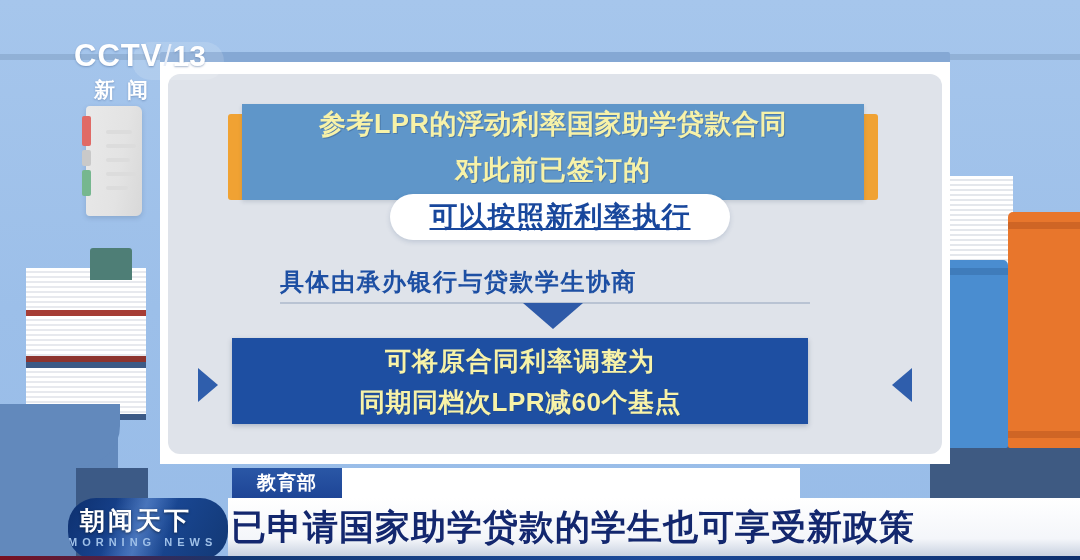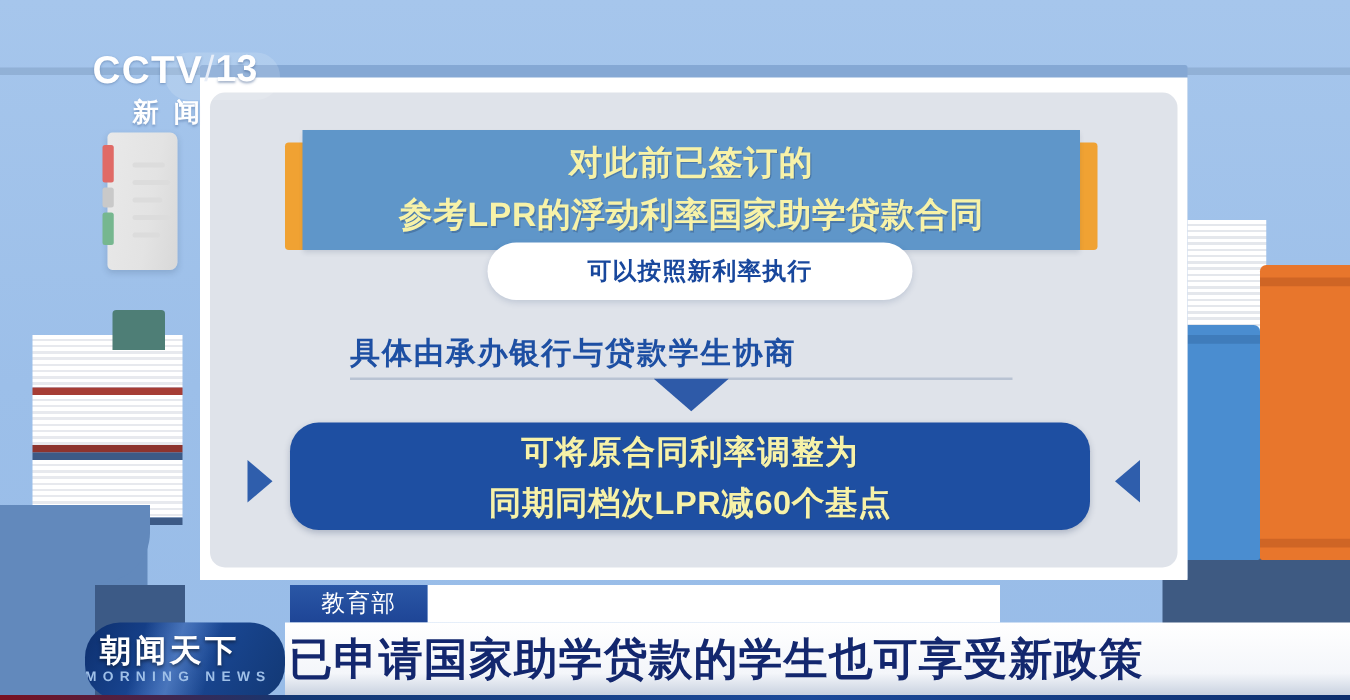--- a/index.html
+++ b/index.html
@@ -84,21 +84,21 @@
   .cctv-slash { font-size:29px; color:#e8eef8; margin:0 1px; font-weight:300; }
   .cctv-13 {
     font-size:30px; font-weight:700; color:#ffffff;
     text-shadow:0 1px 2px rgba(60,90,140,.45);
   }
   .cctv-pill {
     position:absolute; left:58px; top:4px; width:92px; height:38px;
     background:rgba(255,255,255,.14); border-radius:19px;
   }
   .cctv-sub {
-    margin-top:2px; margin-left:32px; font-size:21px; font-weight:700;
+    margin-top:2px; margin-left:20px; font-size:21px; font-weight:700;
     color:#ffffff; letter-spacing:12px; text-shadow:0 1px 2px rgba(60,90,140,.4);
   }
 
   
   #panel {
     position:absolute; left:160px; top:52px; width:790px; height:412px; z-index:4;
   }
   .panel-frame {
     position:absolute; inset:0; background:#85a8d4; border-radius:2px;
   }
@@ -134,21 +134,21 @@
   .bt-l2 { font-size:27px; line-height:40px; letter-spacing:.5px; }
 
   
   .pill {
     position:absolute; left:222px; top:120px; width:340px; height:46px;
     background:#ffffff; border-radius:23px;
     box-shadow:0 2px 5px rgba(50,80,120,.18);
     display:flex; align-items:center; justify-content:center;
   }
   .pill-txt {
-    font-size:19px; font-weight:700; color:#18479c; letter-spacing:1px;
+    font-size:28px; font-weight:700; color:#18479c; letter-spacing:1px;text-decoration:underline;
   }
 
   
   .midline {
     position:absolute; left:112px; top:192px; width:530px;
     font-size:24px; font-weight:700;
     color:#1d4fa3; letter-spacing:1.5px;
   }
   .hr {
     position:absolute; left:112px; top:228px; width:530px; height:2px;
@@ -156,43 +156,42 @@
   }
   .arrow-down {
     position:absolute; left:355px; top:229px;
     width:0; height:0;
     border-left:30px solid transparent; border-right:30px solid transparent;
     border-top:26px solid #2e5aa8;
   }
 
   
   .box-bot {
-    position:absolute; left:64px; top:264px; width:640px; height:86px;
+    position:absolute; left:64px; top:264px; width:576px; height:86px;
     background:#1e4fa2;
     box-shadow:0 2px 5px rgba(30,50,90,.25);
-    border-radius:23px;
   }
   .bb-l1 { font-size:26px; line-height:42px; padding-top:2px; letter-spacing:1px; }
   .bb-l2 { font-size:26px; line-height:40px; letter-spacing:.5px; }
   .tri {
     position:absolute; top:294px; width:0; height:0;
     border-top:17px solid transparent; border-bottom:17px solid transparent;
   }
   .tri-l { left:30px; border-left:20px solid #2f5eac; }
   .tri-r { right:30px; border-right:20px solid #2f5eac; }
 
   
   #lower { position:absolute; left:0; bottom:0; width:1080px; height:92px; z-index:8; }
   .tag-ministry {
     position:absolute; left:232px; top:0; width:110px; height:30px;
     background:linear-gradient(180deg,#2a57a6 0%,#1e4596 100%);
     display:flex; align-items:center; justify-content:center;
   }
   .tag-ministry span {
-    font-size:19px; font-weight:400; color:#ffffff; letter-spacing:1px;
+    font-size:19px; font-weight:700; color:#ffffff; letter-spacing:1px;
   }
   .tag-white {
     position:absolute; left:342px; top:0; width:458px; height:30px;
     background:#ffffff;
   }
   .band { position:absolute; left:0; top:30px; width:1080px; height:62px; }
   .band-left {
     position:absolute; left:68px; top:0; width:160px; height:62px;
     background:linear-gradient(120deg,#0d2f6d 0%,#1b4a9a 45%,#123874 100%);
     overflow:hidden;
@@ -286,22 +285,22 @@
 
 <div id="panel">
   <div class="panel-frame"></div>
   <div class="panel-white"></div>
   <div class="panel-inner">
 
     <div class="box-top-wrap">
       <div class="tab-l"></div>
       <div class="tab-r"></div>
       <div class="box-top">
+        <div class="yellowtext bt-l2">参考LPR的浮动利率国家助学贷款合同</div>
         <div class="yellowtext bt-l1">对此前已签订的</div>
-        <div class="yellowtext bt-l2">参考LPR的浮动利率国家助学贷款合同</div>
       </div>
     </div>
 
     <div class="pill">
       <span class="pill-txt">可以按照新利率执行</span>
     </div>
 
     <div class="midline">具体由承办银行与贷款学生协商</div>
     <div class="hr"></div>
     <div class="arrow-down"></div>

